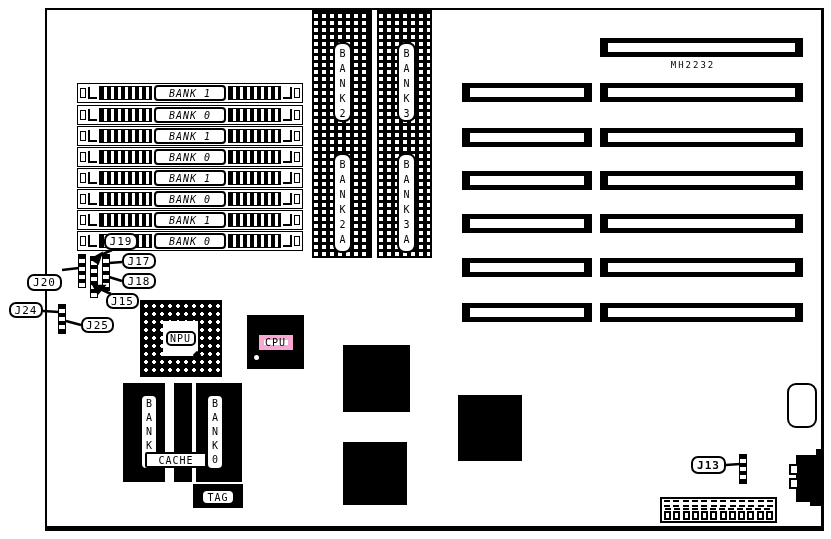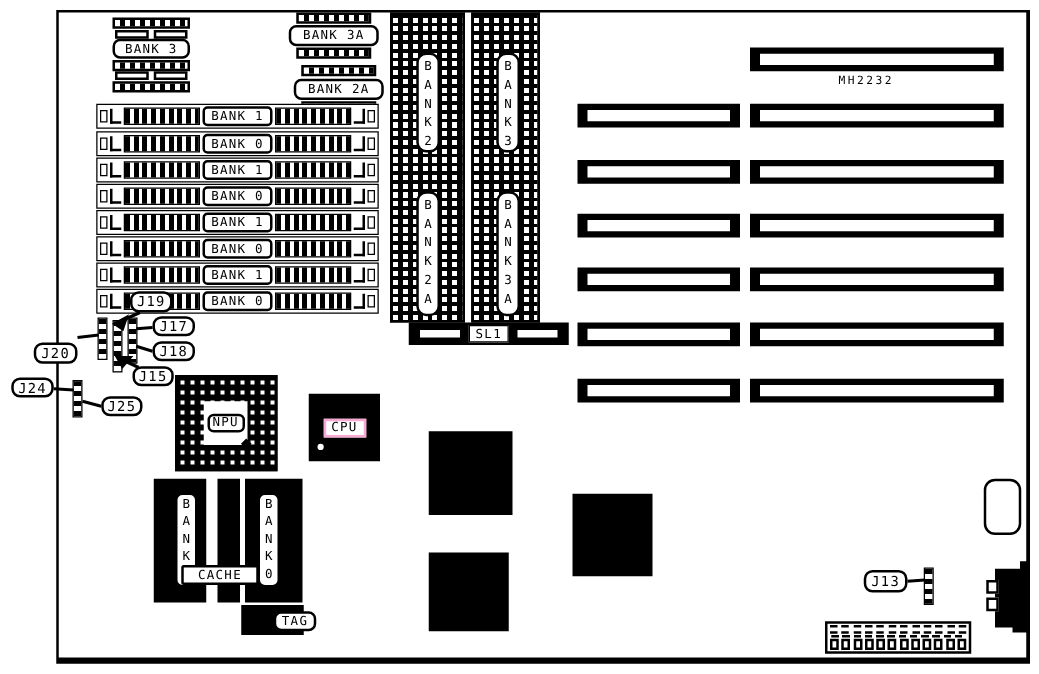--- a/index.html
+++ b/index.html
@@ -37,21 +37,21 @@
 
   
   .simm {
     left:77px; width:226px; height:20px; border:1px solid #000; background:#fff;
     display:flex; align-items:center; padding:0 2px; gap:2px;
   }
   .simm .cap { width:6px; height:10px; border:1px solid #000; background:#fff; }
   .simm .bracket { width:9px; height:12px; border:2px solid #000; border-top:none; border-right:none; background:#fff; }
   .simm .bracket.r { border:2px solid #000; border-top:none; border-left:none; }
   .simm .hatch { flex:1; height:14px; background:repeating-linear-gradient(90deg,#000 0 4px,#fff 4px 7px); border:1px solid #000; }
-  .simm .chip-label { width:56px; height:16px; border-radius:4px; }
+  .simm .chip-label { width:72px; height:16px; border-radius:4px;font-style:italic; }
 
   
   .dramcol {
     top:10px; height:248px; background:#000; border:2px solid #000;
     background-image:
       repeating-linear-gradient(0deg, rgba(0,0,0,0) 0 4px, #000 4px 7px),
       repeating-linear-gradient(90deg, #fff 0 4px, #000 4px 8px);
   }
   .vlabel {
     background:#fff; border:2px solid #000; border-radius:8px;
@@ -84,21 +84,21 @@
     display:flex; align-items:center; justify-content:center; z-index:2; }
   .npu-center::after { content:""; position:absolute; right:-2px; bottom:-2px; width:6px; height:6px; background:#000; transform:rotate(45deg); }
   .npu-center .chip-label { width:30px; height:15px; border-radius:5px; }
 
   
   .qfp { background:#000; }
   .qfp::before { content:""; position:absolute; top:6px; bottom:6px; left:-5px; right:-5px; z-index:-1;
     background:repeating-linear-gradient(180deg,#000 0 4px,#fff 4px 7px); }
   .qfp::after { content:""; position:absolute; left:6px; right:6px; top:-5px; bottom:-5px; z-index:-1;
     background:repeating-linear-gradient(90deg,#000 0 4px,#fff 4px 7px); }
-  .cpu-label { background:#fff; border:2px solid #f9a8d4; width:34px; height:15px;
+  .cpu-label { background:#fff; border:5px solid #f9a8d4; width:34px; height:15px;
     display:flex; align-items:center; justify-content:center; font-size:10px; letter-spacing:1px; }
   .pin1dot { width:5px; height:5px; border-radius:50%; background:#fff; }
 
   
   .vchip { background:#000; }
   .vchip::before { content:""; position:absolute; top:4px; bottom:4px; left:-5px; right:-5px; z-index:-1;
     background:repeating-linear-gradient(180deg,#000 0 3px,#fff 3px 6px); }
   .cache-vlabel { background:#fff; border:2px solid #000; border-radius:6px; text-align:center;
     font-size:10px; line-height:14px; padding-top:1px; z-index:2; }
 
@@ -134,47 +134,23 @@
     background:repeating-linear-gradient(90deg,#000 0 6px, rgba(0,0,0,0) 6px 9px); }
   .pconn .psq { width:7px; height:9px; border:2px solid #000; background:#fff; }
 </style>
 </head>
 <body>
 
 <div id="stage">
 
   <div class="abs board-outline"></div>
 
-  <div class="abs dip" style="left:90px; top:14px; width:62px; height:60px;">
-    <div class="pinrow"></div>
-    <div class="slatrow">
-        <div class="slat"></div>
-        <div class="slat"></div>
-      </div>
-    <div class="chip-label">BANK 3</div>
-    <div class="pinrow"></div>
-    <div class="slatrow">
-        <div class="slat"></div>
-        <div class="slat"></div>
-      </div>
-    <div class="pinrow"></div>
-  </div>
-
-
-  <div class="abs hdip" style="left:231px; top:10px; width:72px; height:37px;">
-    <div class="pinrow"></div>
-    <div class="chip-label">BANK 3A</div>
-    <div class="pinrow"></div>
-  </div>
-
-  <div class="abs hdip" style="left:235px; top:52px; width:72px; height:38px;">
-    <div class="pinrow"></div>
-    <div class="chip-label">BANK 2A</div>
-    <div class="pinrow"></div>
-  </div>
+
+
+
 
   <div class="abs simm" style="top:83px;">
     <span class="cap"></span>
       <span class="bracket"></span>
       <span class="hatch"></span>
     <span class="chip-label">BANK 1</span>
     <span class="hatch"></span>
       <span class="bracket r"></span>
       <span class="cap"></span>
   </div>
@@ -242,25 +218,20 @@
       <span class="cap"></span>
   </div>
 
   <div class="abs dramcol" style="left:312px; width:60px;"></div>
   <div class="abs dramcol" style="left:377px; width:55px;"></div>
   <div class="abs vlabel" style="left:333px; top:42px;  width:19px; height:80px;">B<br>A<br>N<br>K<br>2</div>
   <div class="abs vlabel" style="left:397px; top:42px;  width:19px; height:80px;">B<br>A<br>N<br>K<br>3</div>
   <div class="abs vlabel" style="left:333px; top:153px; width:19px; height:100px;">B<br>A<br>N<br>K<br>2<br>A</div>
   <div class="abs vlabel" style="left:397px; top:153px; width:19px; height:100px;">B<br>A<br>N<br>K<br>3<br>A</div>
 
-  <div class="abs sl1bar">
-    <span class="slat2"></span>
-    <span class="chip-label">SL1</span>
-    <span class="slat2"></span>
-  </div>
 
   <div class="abs slot slot-long" style="top:38px;"></div>
   <div class="abs mh-label">MH2232</div>
   <div class="abs slot slot-short" style="top:83px;"></div>
   <div class="abs slot slot-long" style="top:83px;"></div>
   <div class="abs slot slot-short" style="top:128px;"></div>
   <div class="abs slot slot-long" style="top:128px;"></div>
   <div class="abs slot slot-short" style="top:171px;"></div>
   <div class="abs slot slot-long" style="top:171px;"></div>
   <div class="abs slot slot-short" style="top:214px;"></div>
@@ -284,21 +255,21 @@
   <div class="abs qfp" style="left:343px; top:442px; width:64px; height:63px;"></div>
   <div class="abs qfp" style="left:458px; top:395px; width:64px; height:66px;"></div>
 
   <div class="abs vchip" style="left:123px; top:383px; width:42px; height:99px;"></div>
   <div class="abs" style="left:174px; top:383px; width:18px; height:99px; background:#000;"></div>
   <div class="abs vchip" style="left:196px; top:383px; width:46px; height:99px;"></div>
   <div class="abs cache-vlabel" style="left:140px; top:394px; width:18px; height:76px;">B<br>A<br>N<br>K<br>1</div>
   <div class="abs cache-vlabel" style="left:206px; top:394px; width:18px; height:76px;">B<br>A<br>N<br>K<br>0</div>
   <div class="abs chip-label" style="left:145px; top:424px; width:62px; height:16px; border-radius:2px; z-index:6;margin-top:28px;">CACHE</div>
   <div class="abs" style="left:193px; top:484px; width:50px; height:24px; background:#000;"></div>
-  <div class="abs chip-label" style="left:219px; top:489px; width:34px; height:16px;">TAG</div>
+  <div class="abs chip-label" style="left:201px; top:489px; width:34px; height:16px;">TAG</div>
 
   <div class="abs jbar" style="left:78px;  top:254px; height:34px;"></div>
   <div class="abs jbar" style="left:90px;  top:256px; height:42px;"></div>
   <div class="abs jbar" style="left:102px; top:254px; height:37px;"></div>
   <div class="abs jbar" style="left:58px;  top:304px; height:30px;"></div>
   <div class="abs jbar" style="left:739px; top:454px; height:30px;"></div>
 
   <svg id="leaders" class="abs" viewBox="0 0 831 539">
     <g stroke="#000" stroke-width="2.5" fill="#000">
       <line x1="62" y1="270" x2="79" y2="268"></line>
@@ -314,21 +285,21 @@
     </g>
   </svg>
 
   <div class="abs jlabel" style="left:104px; top:233px; width:34px; height:17px;">J19</div>
   <div class="abs jlabel" style="left:27px;  top:274px; width:35px; height:17px;">J20</div>
   <div class="abs jlabel" style="left:122px; top:253px; width:34px; height:16px;">J17</div>
   <div class="abs jlabel" style="left:122px; top:273px; width:34px; height:16px;">J18</div>
   <div class="abs jlabel" style="left:106px; top:293px; width:33px; height:16px;">J15</div>
   <div class="abs jlabel" style="left:9px;   top:302px; width:34px; height:16px;">J24</div>
   <div class="abs jlabel" style="left:81px;  top:317px; width:33px; height:16px;">J25</div>
-  <div class="abs jlabel" style="left:691px; top:456px; width:35px; height:18px;">J13</div>
+  <div class="abs jlabel" style="left:691px; top:456px; width:35px; height:18px;font-weight:bold;">J13</div>
 
   <div class="abs crystal"></div>
 
   <div class="abs din-main"></div>
   <div class="abs din-step-top"></div>
   <div class="abs din-step-bot"></div>
   <div class="abs din-notch" style="top:464px;"></div>
   <div class="abs din-notch" style="top:478px;"></div>
 
   <div class="abs pconn">

